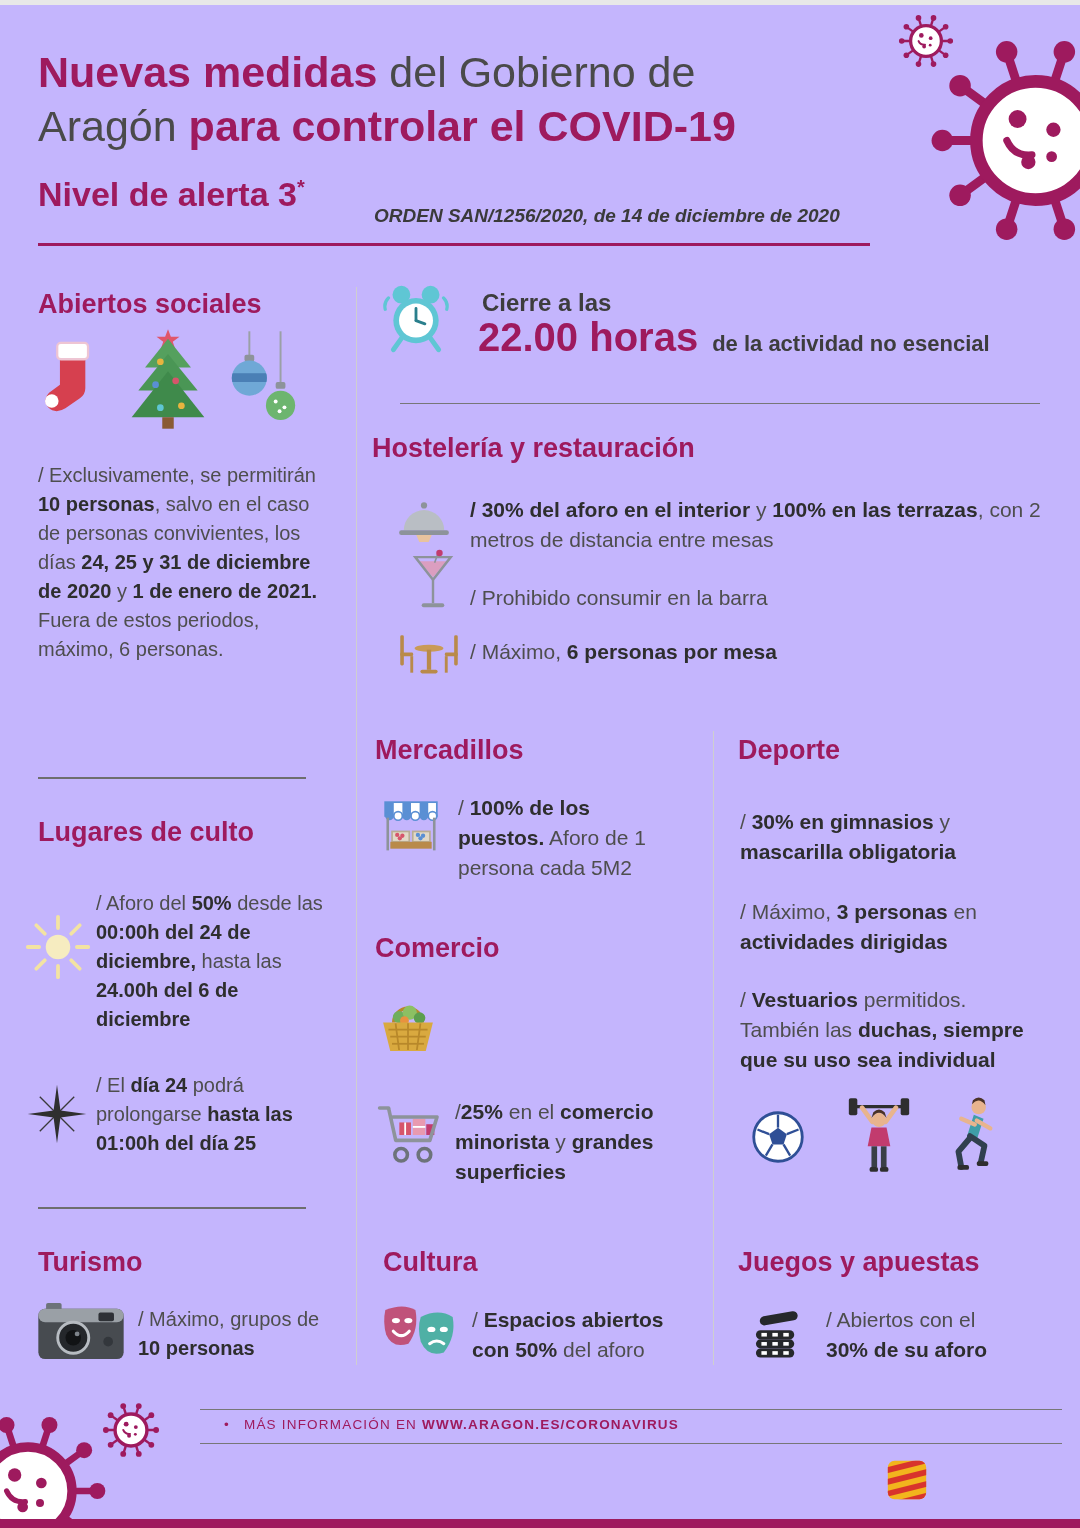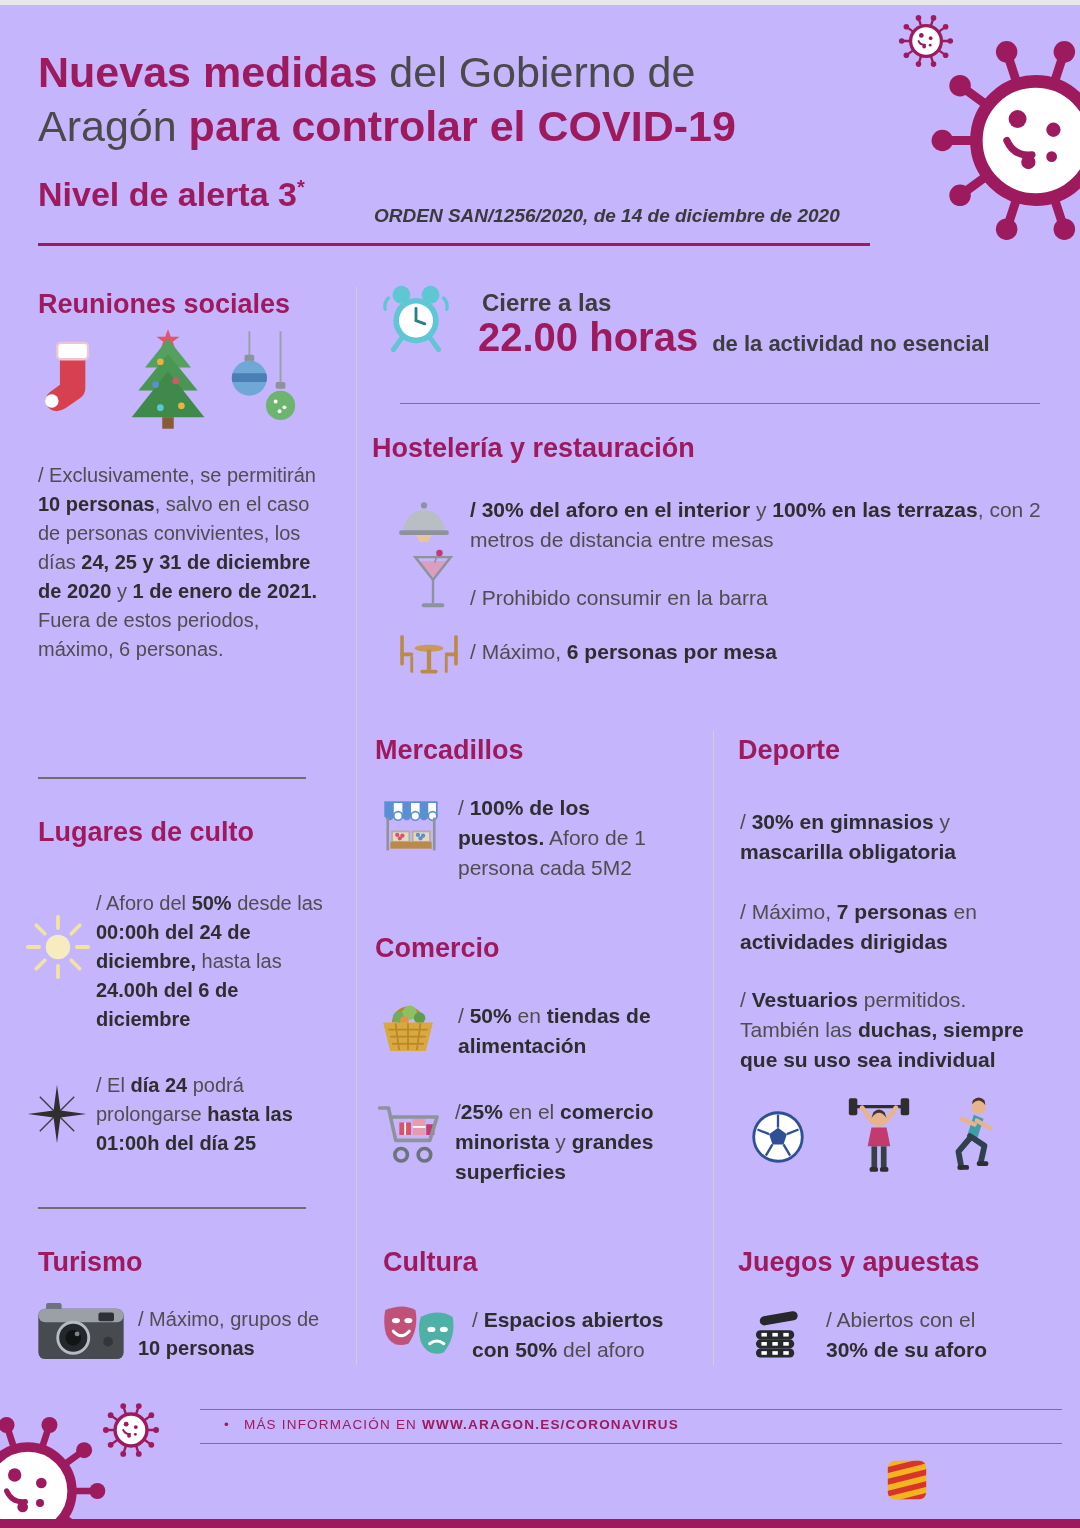--- a/index.html
+++ b/index.html
@@ -119,21 +119,21 @@
   <svg class="abs i-virus-top-sm" width="56" height="56" viewBox="0 0 120 120">
       <use href="#virus"></use>
     </svg>
   <svg class="abs i-virus-top-lg" width="215" height="215" viewBox="0 0 120 120">
       <use href="#virus"></use>
     </svg>
 
   <div class="abs vline v1"></div>
   <div class="abs vline v2"></div>
 
-  <div class="abs h h-reu">Reuniones sociales</div>
+  <div class="abs h h-reu">Abiertos sociales</div>
   <svg class="abs i-stocking" width="58" height="92" viewBox="0 0 64 96">
     <path d="M22 22 H50 V56 Q50 63 44 67 L28 78 Q17 85 9 77 Q2 69 10 61 L22 52 Z" fill="#d6404f"></path>
     <rect x="19" y="6" width="34" height="18" rx="4" fill="#fff" stroke="#eec5d3" stroke-width="2.5"></rect>
     <circle cx="13" cy="70" r="7.5" fill="#fff"></circle>
   </svg>
   <svg class="abs i-tree" width="88" height="106" viewBox="0 0 92 110">
     <polygon points="46,4 49,12 58,12 51,17 54,26 46,20 38,26 41,17 34,12 43,12" fill="#e0566a"></polygon>
     <polygon points="46,14 70,44 22,44" fill="#55a05e"></polygon>
     <polygon points="46,30 77,68 15,68" fill="#4a9655"></polygon>
     <polygon points="46,48 84,96 8,96" fill="#3f8a4b"></polygon>
@@ -290,21 +290,20 @@
     <path d="M8 30 H64 L56 62 H16 Z" fill="#d9a93f"></path>
     <g stroke="#b8882a" stroke-width="2">
       <line x1="14" y1="38" x2="58" y2="38"></line>
         <line x1="16" y1="46" x2="56" y2="46"></line>
         <line x1="18" y1="54" x2="54" y2="54"></line>
       <line x1="22" y1="31" x2="26" y2="61"></line>
         <line x1="36" y1="31" x2="36" y2="61"></line>
         <line x1="50" y1="31" x2="46" y2="61"></line>
     </g>
   </svg>
-  <p class="abs plg p-com1"><span>/ </span><span class="b">50%</span><span> en </span><span class="b">tiendas de alimentación</span></p>
   <svg class="abs i-cart" width="70" height="84" viewBox="0 0 78 84">
     <line x1="4" y1="12" x2="14" y2="12" stroke="#8d939a" stroke-width="4" stroke-linecap="round"></line>
     <rect x="26" y="28" width="13" height="14" fill="#d6556b"></rect>
       <line x1="32.5" y1="28" x2="32.5" y2="42" stroke="#fff" stroke-width="2"></line>
     <rect x="41" y="24" width="14" height="18" fill="#e89ab0"></rect>
       <line x1="41" y1="33" x2="55" y2="33" stroke="#fff" stroke-width="2"></line>
     <rect x="56" y="30" width="9" height="12" fill="#c23b6e"></rect>
     <path d="M14 12 L22 48 H60 L68 22 H18" fill="none" stroke="#8d939a" stroke-width="4" stroke-linejoin="round"></path>
     <circle cx="28" cy="64" r="7" fill="none" stroke="#6d737a" stroke-width="4"></circle>
     <circle cx="54" cy="64" r="7" fill="none" stroke="#6d737a" stroke-width="4"></circle>
@@ -319,21 +318,21 @@
     <path d="M15 34 Q24 44 33 34" stroke="#fff" stroke-width="3.5" fill="none" stroke-linecap="round"></path>
     <path d="M46 18 Q66 8 82 18 Q86 40 72 58 Q54 64 46 46 Q42 30 46 18 Z" fill="#4fb0a5"></path>
     <ellipse cx="58" cy="32" rx="4.5" ry="3" fill="#fff"></ellipse>
       <ellipse cx="72" cy="32" rx="4.5" ry="3" fill="#fff"></ellipse>
     <path d="M56 48 Q64 42 72 48" stroke="#fff" stroke-width="3.5" fill="none" stroke-linecap="round"></path>
   </svg>
   <p class="abs plg p-cultu"><span>/ </span><span class="b">Espacios abiertos con 50%</span><span> del aforo</span></p>
 
   <div class="abs h h-dep">Deporte</div>
   <p class="abs plg p-dep1"><span>/ </span><span class="b">30% en gimnasios</span><span> y </span><span class="b">mascarilla obligatoria</span></p>
-  <p class="abs plg p-dep2"><span>/ Máximo, </span><span class="b">7 personas</span><span> en </span><span class="b">actividades dirigidas</span></p>
+  <p class="abs plg p-dep2"><span>/ Máximo, </span><span class="b">3 personas</span><span> en </span><span class="b">actividades dirigidas</span></p>
   <p class="abs plg p-dep3"><span>/ </span><span class="b">Vestuarios</span><span> permitidos. También las </span><span class="b">duchas, siempre que su uso sea individual</span></p>
   <svg class="abs i-soccer" width="56" height="56" viewBox="0 0 60 60">
     <circle cx="30" cy="30" r="26" fill="#fff" stroke="#2f4f96" stroke-width="3"></circle>
     <polygon points="30,20 39.5,27 35.9,38 24.1,38 20.5,27" fill="#2f4f96"></polygon>
     <g stroke="#2f4f96" stroke-width="2.5">
       <line x1="30" y1="20" x2="30" y2="6"></line>
         <line x1="39.5" y1="27" x2="52" y2="22"></line>
         <line x1="35.9" y1="38" x2="43" y2="50"></line>
       <line x1="24.1" y1="38" x2="17" y2="50"></line>
         <line x1="20.5" y1="27" x2="8" y2="22"></line>

